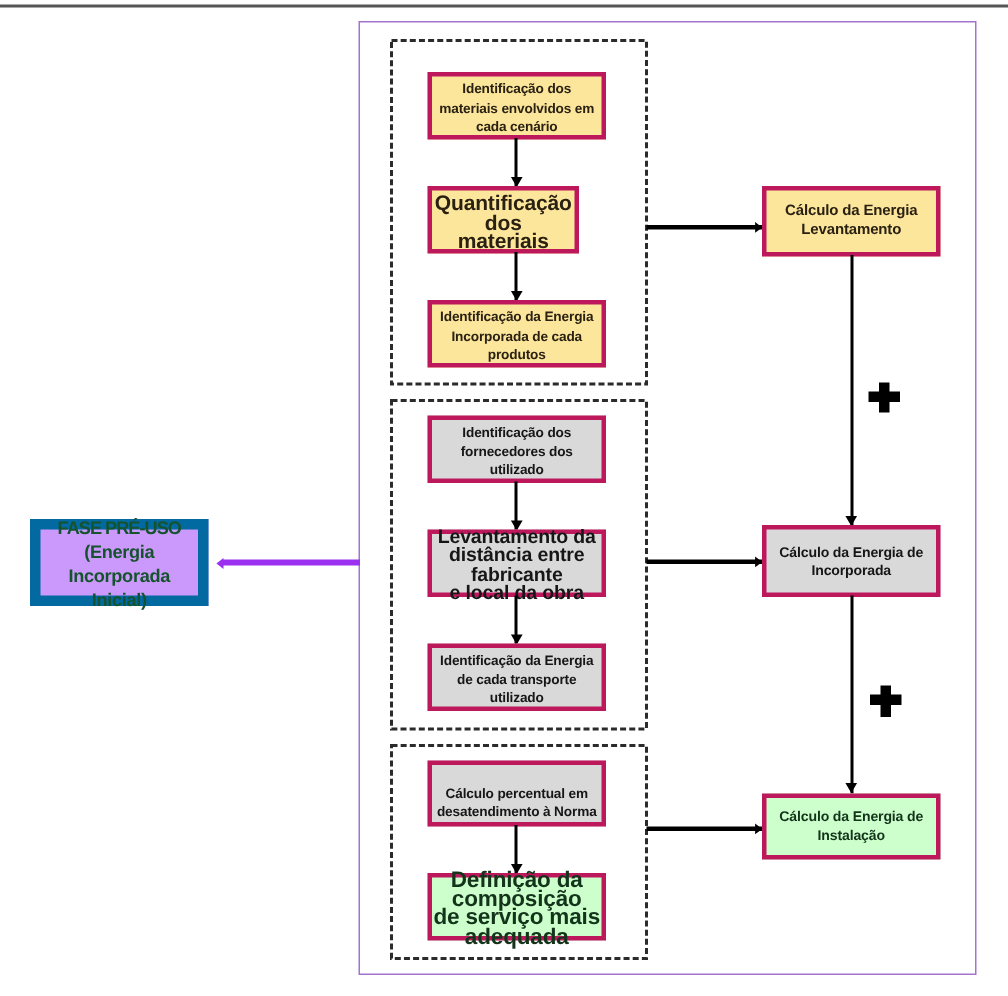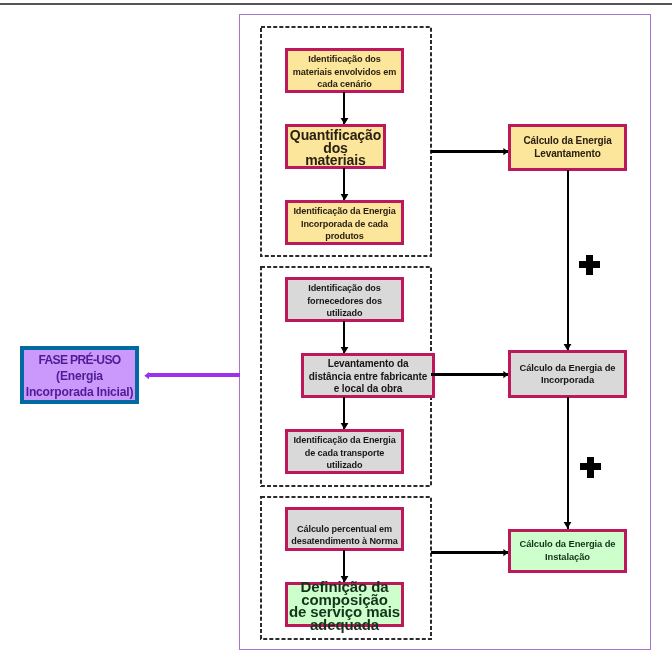--- a/index.html
+++ b/index.html
@@ -9,21 +9,21 @@
   .frame{position:absolute;border:1.6px solid #a473cc;}
   .group{position:absolute;}
   .group rect{fill:none;stroke:#2b2b2b;stroke-width:2;stroke-dasharray:4 2.1;}
   .node{position:absolute;box-sizing:border-box;border:3px solid #be185d;
         display:flex;align-items:center;justify-content:center;text-align:center;
         font-weight:bold;color:#231a10;line-height:12.5px;letter-spacing:-0.1px;padding-top:3px;}
   .node > span{display:block;width:100%;}
   .yellow{background:#fce69b;color:#2a2113;}
   .gray{background:#d9d9d9;color:#161616;}
   .green{background:#ccffcc;color:#13341a;}
-  .purple{background:#cb99fb;border:4px solid #0369a1;color:#4c1d95;}
+  .purple{background:#cb99fb;border:7px solid #0369a1;color:#14532d;}
   .phase-caps{letter-spacing:-0.65px;}
   .vline{position:absolute;background:#000;width:2px;}
   .hline{position:absolute;background:#000;height:2.8px;}
   .ahead{position:absolute;overflow:visible;}
   .plus{position:absolute;}
   .plus i{position:absolute;background:#000;display:block;}
 </style>
 </head>
 <body>
 
@@ -72,21 +72,21 @@
   <div class="node gray" style="left:285px;top:277px;width:119px;height:44.6px;font-size:9.1px;">
     <span><span>Identificação dos</span><br>
     <span>fornecedores dos</span><br>
     <span>utilizado</span></span>
   </div>
   <div class="vline" style="left:343px;top:321px;height:32.5px;"></div>
   <svg class="ahead" style="left:339.5px;top:347.1px;" width="9" height="7">
       <polygon points="0.6,0 8.4,0 4.5,6.6" fill="#000"></polygon>
     </svg>
 
-  <div class="node gray" style="left:285px;top:353px;width:134px;height:44.6px;font-size:10px;margin-left:16px;">
+  <div class="node gray" style="left:285px;top:353px;width:119px;height:44.6px;font-size:13px;">
     <span><span>Levantamento da</span><br>
     <span>distância entre fabricante</span><br>
     <span>e local da obra</span></span>
   </div>
   <div class="vline" style="left:343px;top:397px;height:32.5px;"></div>
   <svg class="ahead" style="left:339.5px;top:423.1px;" width="9" height="7">
       <polygon points="0.6,0 8.4,0 4.5,6.6" fill="#000"></polygon>
     </svg>
 
   <div class="node gray" style="left:285px;top:429px;width:119px;height:44.6px;font-size:9.1px;">

